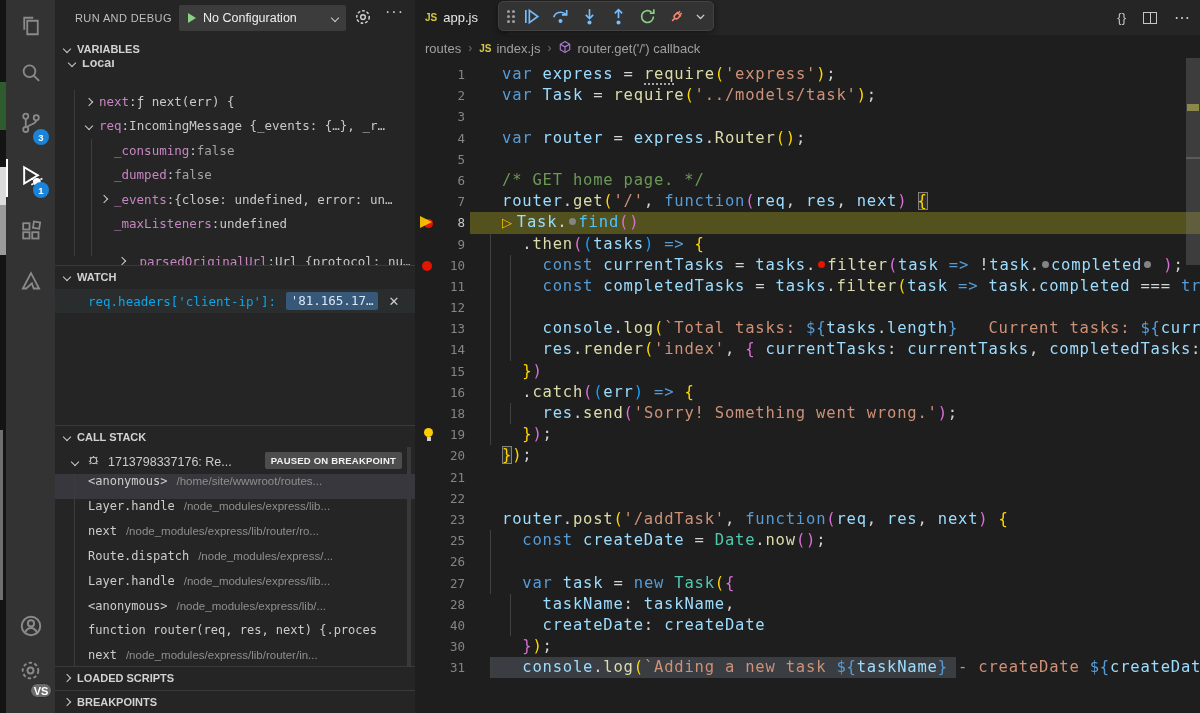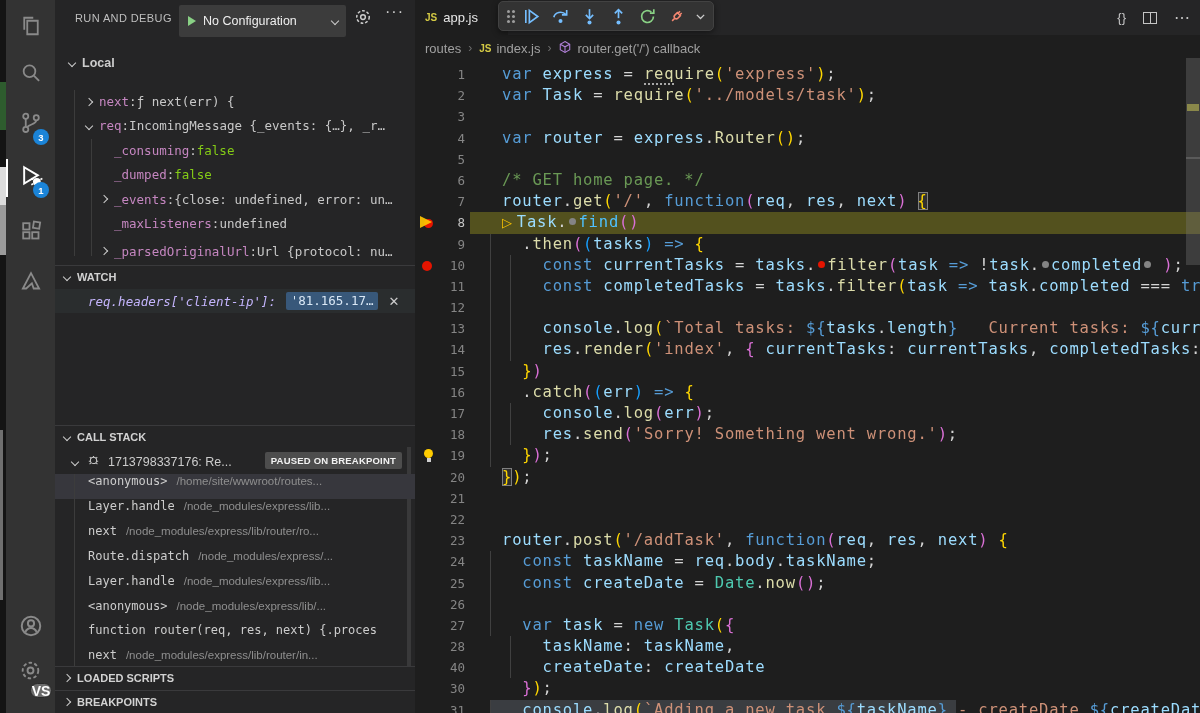--- a/index.html
+++ b/index.html
@@ -10,51 +10,51 @@
   .strip { position:absolute; left:0; top:0; width:6px; height:713px; background:#141414; z-index:5; }
   .strip .seg { position:absolute; left:0; width:6px; }
 
   
   .activitybar { position:absolute; left:6px; top:0; width:49px; height:713px; background:#333333; z-index:4; }
   .ab-item { position:absolute; left:0; width:49px; height:44px; display:flex; align-items:center; justify-content:center; cursor:pointer; }
   .ab-item svg { stroke:#8a8a8a; fill:none; stroke-width:1.2; }
   .ab-item.active svg { stroke:#ffffff; }
   .ab-item.active::before { content:''; position:absolute; left:0; top:3px; bottom:3px; width:2px; background:#ffffff; }
   .ab-badge { position:absolute; right:6px; bottom:2px; min-width:16px; height:16px; border-radius:50%; background:#1b84d8; color:#fff; font-size:9.5px; display:flex; align-items:center; justify-content:center; font-weight:bold; }
-  .vs-badge { position:absolute; right:3px; bottom:-4px; width:22px; height:15px; border-radius:8px; background:#6c6c6c; color:#fff; font-size:14px; font-weight:bold; display:flex; align-items:center; justify-content:center; border:1px solid #2a2a2a; }
+  .vs-badge { position:absolute; right:3px; bottom:-4px; width:22px; height:15px; border-radius:8px; background:#6c6c6c; color:#fff; font-size:11px; font-weight:bold; display:flex; align-items:center; justify-content:center; border:1px solid #2a2a2a; }
 
   
   .sidebar { position:absolute; left:55px; top:0; width:360px; height:713px; background:#252526; color:#cccccc; overflow:hidden; }
   .sb-head { position:absolute; left:0; top:0; width:100%; height:36px;text-align:right; }
   .sb-title { position:absolute; left:20px; top:12px; font-size:11px; color:#bfbfbf; letter-spacing:0.4px; white-space:nowrap; }
-  .cfg { position:absolute; left:124px; top:5px; width:167px; height:32px; background:#3c3c3c; border-radius:2px; display:flex; align-items:center; cursor:pointer; }
+  .cfg { position:absolute; left:124px; top:5px; width:167px; height:26px; background:#3c3c3c; border-radius:2px; display:flex; align-items:center; cursor:pointer; }
   .cfg .play { width:0; height:0; border-top:5px solid transparent; border-bottom:5px solid transparent; border-left:8px solid #89d185; margin:0 7px 0 9px; }
   .cfg .lbl { font-size:12.5px; color:#efefef; max-width:112px; overflow:hidden; white-space:nowrap; }
   .cfg .chev { margin-left:auto; margin-right:8px; }
   .chev { display:inline-block; width:6px; height:6px; border-right:1.3px solid #cccccc; border-bottom:1.3px solid #cccccc; flex:none; }
   .chev.down { transform:rotate(45deg); }
   .chev.right { transform:rotate(-45deg); }
   .sb-gear { position:absolute; left:298px; top:7px; cursor:pointer; }
   .sb-dots { position:absolute; left:330px; top:3px; font-size:16px; color:#cccccc; cursor:pointer; letter-spacing:1px; }
 
   .sect-head { position:absolute; left:0; width:100%; height:22px; display:flex; align-items:center; gap:7px; padding-left:9px; font-size:11px; font-weight:bold; color:#d2d2d2; border-top:1px solid #3a3a3c; cursor:pointer; background:#252526; z-index:3; }
   .sect-head .chev { border-color:#cccccc; }
 
   .var-row { position:absolute; width:100%; height:24.4px; display:flex; align-items:center; font-family:"DejaVu Sans Mono", monospace; font-size:12.5px; white-space:nowrap; overflow:hidden; cursor:pointer; }
   .var-row .chev { margin-right:7px; }
   .var-row .chsp { width:13px; flex:none; }
   .vname { color:#c586c0; }
   .vname.plain { color:#cccccc; font-weight:bold; font-family:"Liberation Sans",sans-serif; font-size:12.5px; }
   .vsep { color:#cccccc; }
   .vval { color:#c8c8c8; }
-  .vval.vv-bool { color:#84cc16; }
+  .vval.vv-bool { color:#a3a3a3; }
   .tree-guide { position:absolute; width:1px; background:#3c3c3c; z-index:1; }
 
   .watch-row { position:absolute; left:0; width:100%; height:24px; display:flex; align-items:center; background:#2a2d2e; font-family:"DejaVu Sans Mono", monospace; font-size:12.5px; padding-left:33px; cursor:pointer; }
-  .watch-expr { color:#c4b5fd; white-space:pre;font-style:italic; }
+  .watch-expr { color:#0ea5e9; white-space:pre; }
   .watch-chip { background:#38587a; color:#d9e7f5; padding:1px 5px 2px 5px; border-radius:2px; margin-left:2px; white-space:nowrap; }
   .watch-x { margin-left:10px; color:#cccccc; font-size:13px; cursor:pointer; font-family:"Liberation Sans",sans-serif; }
 
   .cs-session { position:absolute; left:0; width:100%; height:25px; display:flex; align-items:center; padding-left:17px; cursor:pointer; }
   .cs-session .chev { margin-right:8px; }
   .cs-session svg { stroke:#c5c5c5; fill:none; stroke-width:1.1; margin-right:7px; flex:none; }
   .cs-label { font-size:12.5px; color:#cccccc; white-space:nowrap; }
   .cs-badge { position:absolute; right:13px; top:3px; background:#4d4d4d; color:#f2f2f2; font-size:9.5px; padding:3px 6px; border-radius:2px; letter-spacing:0.2px; font-weight:bold; }
   .frame { position:absolute; left:0; width:100%; height:24.9px; display:flex; align-items:baseline; padding-left:33px; cursor:pointer; overflow:hidden; white-space:nowrap; }
   .frame.sel { background:#37373d; }
@@ -190,20 +190,24 @@
         <span class="lbl">No Configuration</span>
         <span class="chev down"></span>
       </div>
       <span class="sb-gear"><svg width="20" height="20" viewBox="0 0 16 16" style="stroke:#cccccc;fill:none;stroke-width:1.2;">
             <circle cx="8" cy="8" r="5" stroke-dasharray="2.2 1.5"></circle>
             <circle cx="8" cy="8" r="1.9"></circle>
           </svg></span>
       <span class="sb-dots">···</span>
     </div>
 
+    <div class="sect-head" style="top:38px;border-top:none;">
+      <span class="chev down"></span>
+      <span>VARIABLES</span>
+    </div>
     <div></div>
     <div class="tree-guide" style="left:19px;top:90px;height:166px;"></div>
     <div class="tree-guide" style="left:36px;top:139px;height:117px;"></div>
 
     <div class="sect-head" style="top:265px;">
       <span class="chev down"></span>
       <span>WATCH</span>
     </div>
     <div class="watch-row" style="top:289px;">
       <span class="watch-expr">req.headers['client-ip']: </span>
@@ -269,21 +273,21 @@
         <span class="vname">_events</span>
         <span class="vsep">: </span>
         <span class="vval">{close: undefined, error: un…</span>
       </div>
       <div class="var-row" style="top: 211.4px; padding-left: 46px;">
         <span class="chsp"></span>
         <span class="vname">_maxListeners</span>
         <span class="vsep">: </span>
         <span class="vval">undefined</span>
       </div>
-      <div class="var-row" style="top: 239px; padding-left: 46px;">
+      <div class="var-row" style="top: 249px; padding-left: 64px;">
         <span class="chev right"></span>
         <span class="vname">_parsedOriginalUrl</span>
         <span class="vsep">: </span>
         <span class="vval">Url {protocol: nu…</span>
       </div>
       <div class="frame sel" style="top: 474px;">
         <span class="f-name">&lt;anonymous&gt;</span>
         <span class="f-path">/home/site/wwwroot/routes...</span>
       </div>
       <div class="frame" style="top: 498.9px;">
@@ -517,29 +521,20 @@
         <div class="code-line">
           <span class="glyph"></span>
           <span class="lnum">16</span>
           <div class="code-body">
             <div class="iguide" style="left: 0px;"></div>
             <span class="code-text">  <span class="c-p">.</span><span class="c-fn">catch</span><span class="c-b2">(</span><span class="c-b3">(</span><span class="c-v">err</span><span class="c-b3">)</span><span class="c-p"> </span><span class="c-kw">=&gt;</span><span class="c-p"> </span><span class="c-b1">{</span></span>
           </div>
         </div>
         <div class="code-line">
           <span class="glyph"></span>
-          <span class="lnum">17</span>
-          <div class="code-body">
-            <div class="iguide" style="left: 0px;"></div>
-            <div class="iguide" style="left: 20.26px;"></div>
-            <span class="code-text">    <span class="c-v">console</span><span class="c-p">.</span><span class="c-fn">log</span><span class="c-b2">(</span><span class="c-v">err</span><span class="c-b2">)</span><span class="c-p">;</span></span>
-          </div>
-        </div>
-        <div class="code-line">
-          <span class="glyph"></span>
           <span class="lnum">18</span>
           <div class="code-body">
             <div class="iguide" style="left: 0px;"></div>
             <div class="iguide" style="left: 20.26px;"></div>
             <span class="code-text">    <span class="c-v">res</span><span class="c-p">.</span><span class="c-fn">send</span><span class="c-b2">(</span><span class="c-str">'Sorry! Something went wrong.'</span><span class="c-b2">)</span><span class="c-p">;</span></span>
           </div>
         </div>
         <div class="code-line">
           <span class="glyph">
             <span class="g-bulb-top"></span>
@@ -574,28 +569,20 @@
         </div>
         <div class="code-line">
           <span class="glyph"></span>
           <span class="lnum">23</span>
           <div class="code-body">
             <span class="code-text"><span class="c-v">router</span><span class="c-p">.</span><span class="c-fn">post</span><span class="c-b1">(</span><span class="c-str">'/addTask'</span><span class="c-p">, </span><span class="c-kw">function</span><span class="c-b2">(</span><span class="c-v">req</span><span class="c-p">, </span><span class="c-v">res</span><span class="c-p">, </span><span class="c-v">next</span><span class="c-b2">)</span><span class="c-p"> </span><span class="c-b1">{</span></span>
           </div>
         </div>
         <div class="code-line">
           <span class="glyph"></span>
-          <span class="lnum">24</span>
-          <div class="code-body">
-            <div class="iguide" style="left: 0px;"></div>
-            <span class="code-text">  <span class="c-kw">const</span><span class="c-p"> </span><span class="c-v">taskName</span><span class="c-p"> = </span><span class="c-v">req</span><span class="c-p">.</span><span class="c-v">body</span><span class="c-p">.</span><span class="c-v">taskName</span><span class="c-p">;</span></span>
-          </div>
-        </div>
-        <div class="code-line">
-          <span class="glyph"></span>
           <span class="lnum">25</span>
           <div class="code-body">
             <div class="iguide" style="left: 0px;"></div>
             <span class="code-text">  <span class="c-kw">const</span><span class="c-p"> </span><span class="c-v">createDate</span><span class="c-p"> = </span><span class="c-cls">Date</span><span class="c-p">.</span><span class="c-fn">now</span><span class="c-b2">(</span><span class="c-b2">)</span><span class="c-p">;</span></span>
           </div>
         </div>
         <div class="code-line">
           <span class="glyph"></span>
           <span class="lnum">26</span>
           <div class="code-body">

